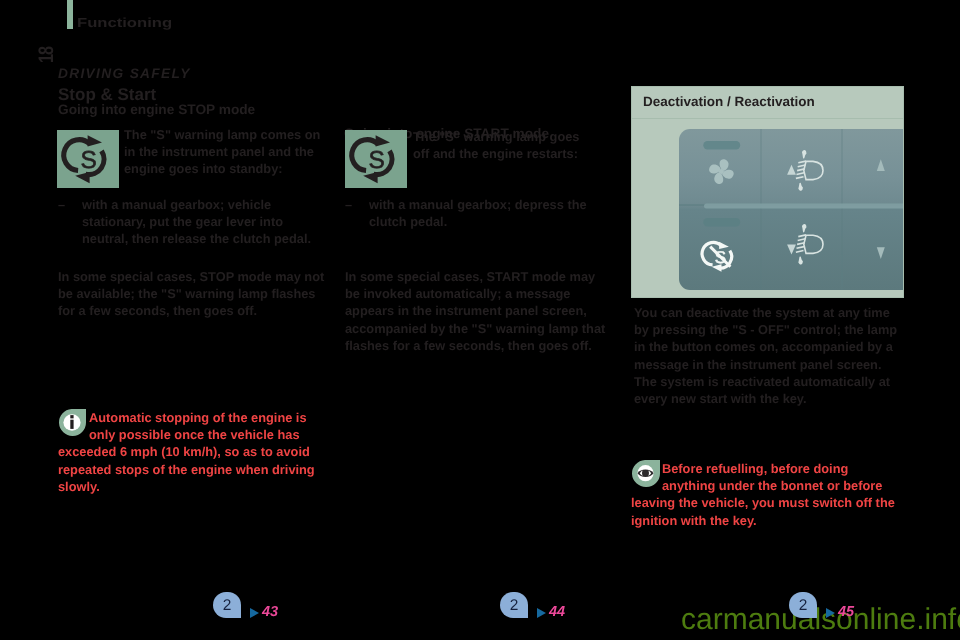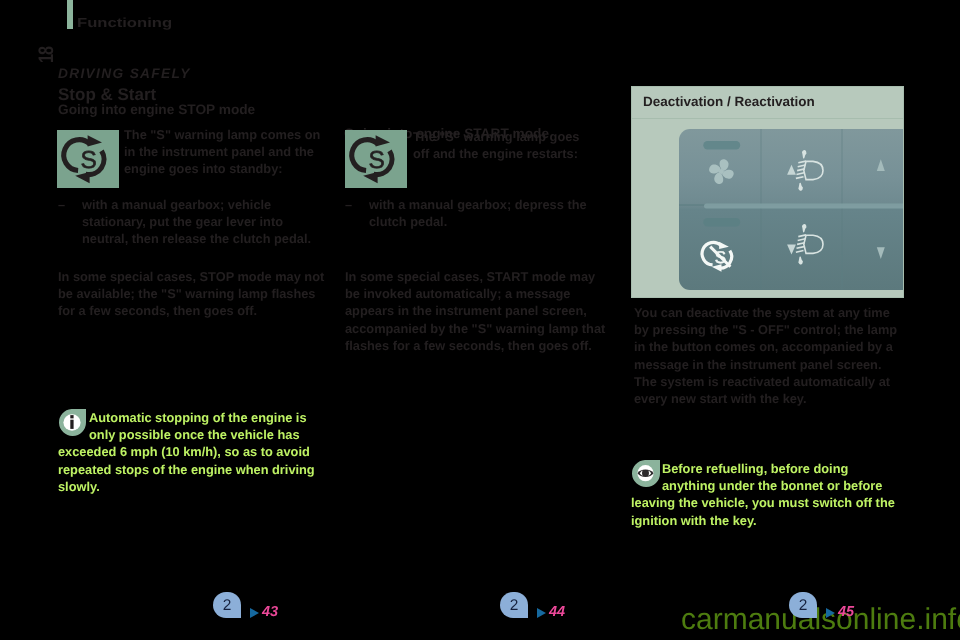--- a/index.html
+++ b/index.html
@@ -38,21 +38,21 @@
 .panel{position:absolute;left:631px;top:86px;width:273px;height:212px;background:#b7c9bc;
   box-sizing:border-box;border:1px solid #a7bdae;}
 .panel-title{position:absolute;left:11px;top:7px;font-size:13.5px;font-weight:bold;color:#231f20;
   white-space:nowrap;}
 .panel-sep{position:absolute;left:0;top:31px;width:271px;height:1px;background:#a7bdae;}
 .panel-photo{position:absolute;left:47px;top:10px;}
 .panel-clip{position:absolute;left:0;top:32px;width:271px;height:179px;overflow:hidden;}
 
 .callout{position:absolute;}
 .callout .badge{position:absolute;left:0;top:0;}
-.callout .ctext{position:absolute;left:0;top:0;font-size:12.8px;line-height:17.2px;color:#bef264;font-weight:bold;}
+.callout .ctext{position:absolute;left:0;top:0;font-size:12.8px;line-height:17.2px;color:#ef4444;font-weight:bold;}
 .callout .ctext::before{content:"";float:left;width:31px;height:34px;}
 
 
 .ref{position:absolute;top:592px;z-index:5;}
 .ref .chip{position:absolute;left:0;top:0;width:28px;height:26px;background:#8cafd8;
   border-radius:14px 14px 0 14px;}
 .ref .chipnum{position:absolute;left:0;top:0;width:28px;height:26px;line-height:27px;text-align:center;
   font-size:15.5px;color:#16223f;font-family:"Liberation Sans",sans-serif;font-weight:normal;}
 .ref .tri{position:absolute;left:37px;top:16px;width:0;height:0;
   border-left:9px solid #16699f;border-top:5px solid transparent;border-bottom:5px solid transparent;}

